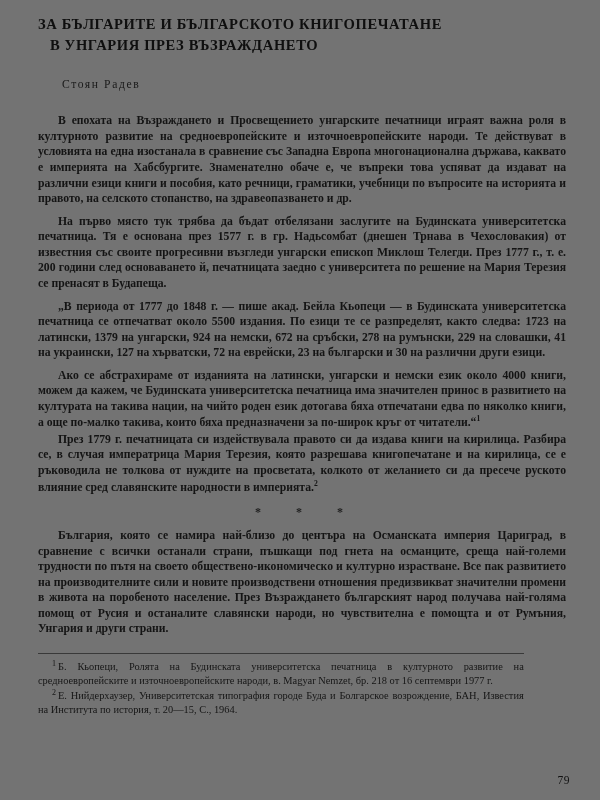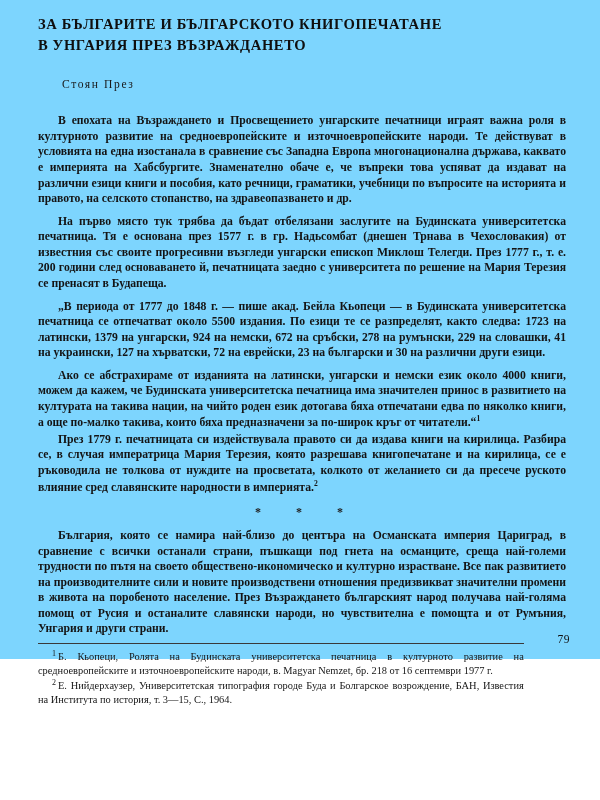--- a/index.html
+++ b/index.html
@@ -10,37 +10,38 @@
     width: 600px;
     height: 800px;
     background: #ffffff;
     font-family: "Liberation Serif", serif;
     color: #1b1b1b;
     overflow: hidden;
   }
   .page {
     position: relative;
     width: 600px;
-    height: 659px;
+    height: 800px;
     box-sizing: border-box;
     padding: 14px 34px 10px 38px;
-    background: #7dd3fc;
+    background: #737373;
     filter: contrast(1.02);
   }
   .title {
     font-size: 14.6px;
     letter-spacing: 0.6px;
     font-weight: 700;
     line-height: 1.45;
     margin: 0 0 0 0;
     text-transform: uppercase;
     color: #111;
   }
   .title .line2 {
     display: block;
+    margin-left: 12px;
   }
   .author {
     margin-top: 22px;
     margin-left: 24px;
     font-size: 11.6px;
     letter-spacing: 2.2px;
     color: #1b1b1b;
   }
   .body {
     margin-top: 22px;
@@ -64,21 +65,21 @@
   }
   .stars {
     text-align: center;
     letter-spacing: 16px;
     font-size: 12px;
     margin: 10px 0 8px 0;
     color: #222;
     padding-left: 10px;
   }
   .notes {
-    margin-top: 6px;
+    margin-top: 16px;
     border-top: 1px solid #3a3a3a;
     padding-top: 5px;
     width: 92%;
   }
   .note {
     font-size: 10.4px;
     line-height: 1.3;
     text-align: justify;
     margin: 0 0 1px 0;
     text-indent: 14px;
@@ -109,39 +110,39 @@
 </head>
 <body>
 
 <div class="page">
 
   <h1 class="title">
     <span>ЗА БЪЛГАРИТЕ И БЪЛГАРСКОТО КНИГОПЕЧАТАНЕ</span>
     <span class="line2">В УНГАРИЯ ПРЕЗ ВЪЗРАЖДАНЕТО</span>
   </h1>
 
-  <div class="author sp">Стоян През</div>
+  <div class="author sp">Стоян Радев</div>
 
   <div class="body">
 
     <p class="para">В епохата на Възраждането и Просвещението унгарските печатници играят важна роля в културното развитие на средноевропейските и източноевропейските народи. Те действуват в условията на една изостанала в сравнение със Западна Европа многонационална държава, каквато е империята на Хабсбургите. Знаменателно обаче е, че въпреки това успяват да издават на различни езици книги и пособия, като речници, граматики, учебници по въпросите на историята и правото, на селското стопанство, на здравеопазването и др.</p>
     <div class="gap"></div>
     <p class="para">На първо място тук трябва да бъдат отбелязани заслугите на Будинската университетска печатница. Тя е основана през 1577 г. в гр. Надьсомбат (днешен Трнава в Чехословакия) от известния със своите прогресивни възгледи унгарски епископ Миклош Телегди. През 1777 г., т. е. 200 години след основаването й, печатницата заедно с университета по решение на Мария Терезия се пренасят в Будапеща.</p>
     <div class="gap"></div>
     <p class="para">„В периода от 1777 до 1848 г. — пише акад. Бейла Кьопеци — в Будинската университетска печатница се отпечатват около 5500 издания. По езици те се разпределят, както следва: 1723 на латински, 1379 на унгарски, 924 на немски, 672 на сръбски, 278 на румънски, 229 на словашки, 41 на украински, 127 на хърватски, 72 на еврейски, 23 на български и 30 на различни други езици.</p>
     <div class="gap"></div>
     <p class="para"><span>Ако се абстрахираме от изданията на латински, унгарски и немски език около 4000 книги, можем да кажем, че Будинската университетска печатница има значителен принос в развитието на културата на такива нации, на чийто роден език дотогава бяха отпечатани едва по няколко книги, а още по-малко такива, които бяха предназначени за по-широк кръг от читатели.“</span><sup class="ref">1</sup></p>
     <p class="para"><span>През 1779 г. печатницата си издействувала правото си да издава книги на кирилица. Разбира се, в случая императрица Мария Терезия, която разрешава книгопечатане и на кирилица, се е ръководила не толкова от нуждите на просветата, колкото от желанието си да пресече руското влияние сред славянските народности в империята.</span><sup class="ref">2</sup></p>
 
     <div class="stars">* * *</div>
 
     <p class="para">България, която се намира най-близо до центъра на Османската империя Цариград, в сравнение с всички останали страни, пъшкащи под гнета на османците, среща най-големи трудности по пътя на своето обществено-икономическо и културно израстване. Все пак развитието на производителните сили и новите производствени отношения предизвикват значителни промени в живота на поробеното население. През Възраждането българският народ получава най-голяма помощ от Русия и останалите славянски народи, но чувствителна е помощта и от Румъния, Унгария и други страни.</p>
 
   </div>
 
   <div class="notes">
     <p class="note"><sup>1</sup><span>Б. Кьопеци, Ролята на Будинската университетска печатница в културното развитие на средноевропейските и източноевропейските народи, в. Magyar Nemzet, бр. 218 от 16 септември 1977 г.</span></p>
-    <p class="note"><sup>2</sup><span>Е. Нийдерхаузер, Университетская типография городе Буда и Болгарское возрождение, БАН, Известия на Института по история, т. 3—15, С., 1964.</span></p>
+    <p class="note"><sup>2</sup><span>Е. Нийдерхаузер, Университетская типография городе Буда и Болгарское возрождение, БАН, Известия на Института по история, т. 20—15, С., 1964.</span></p>
   </div>
 
   <div class="folio">79</div>
 
 </div>
 
 </body></html>

